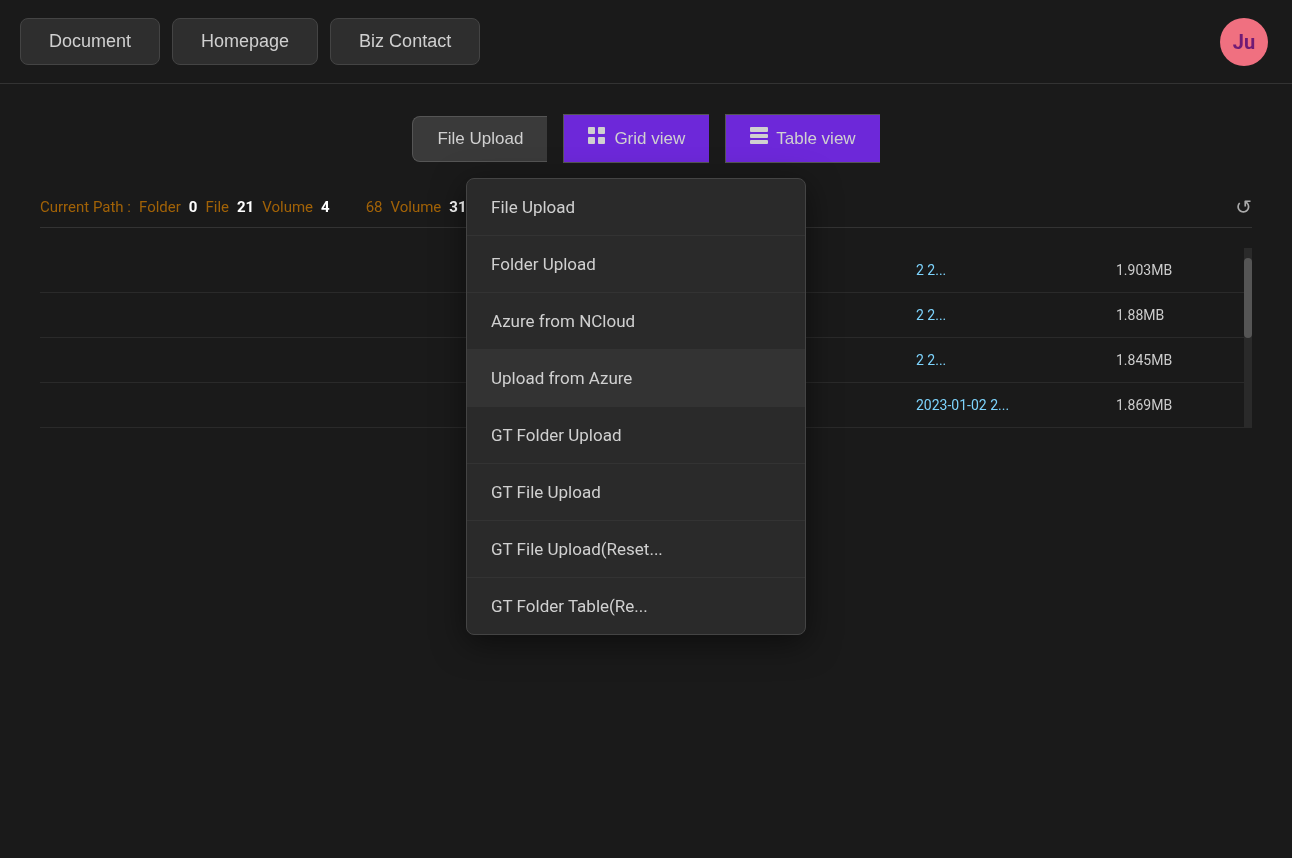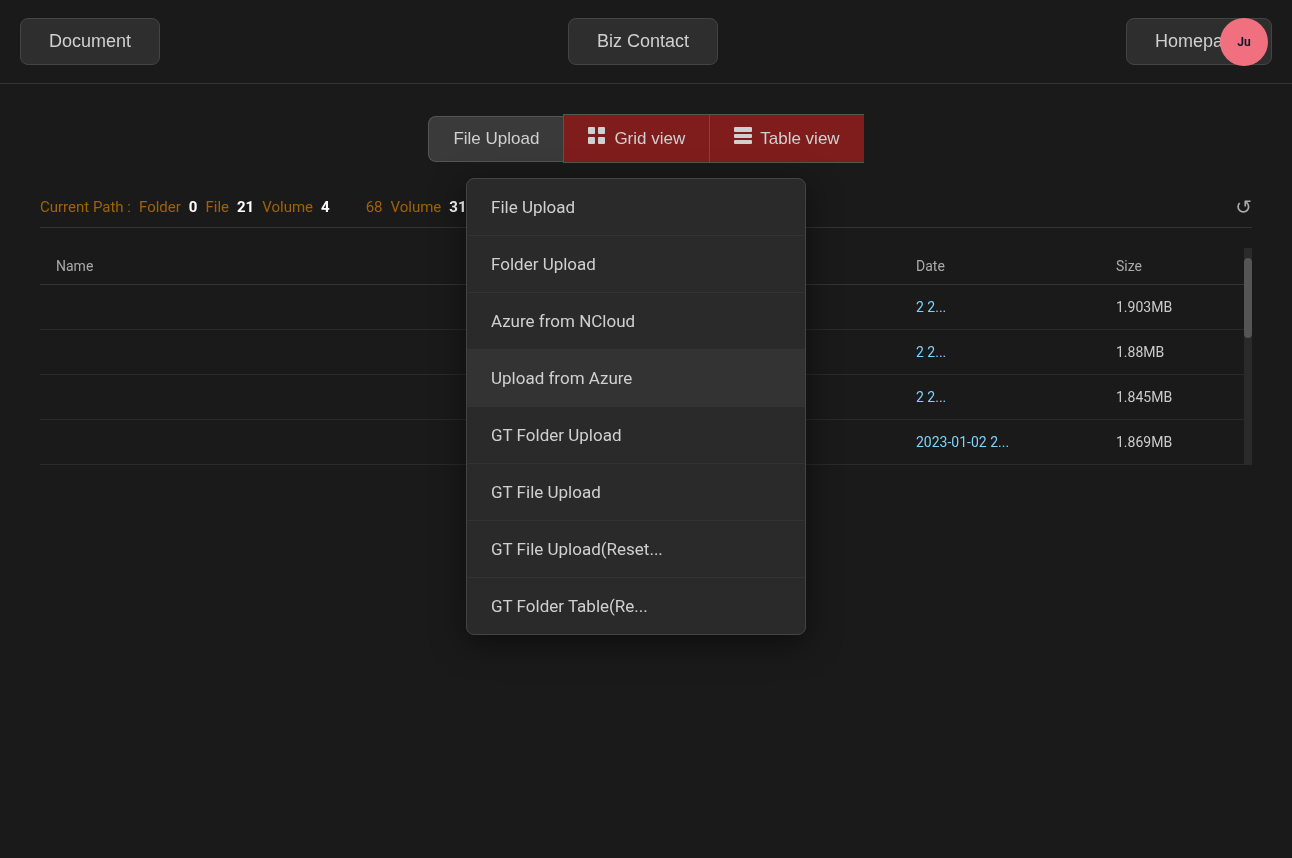--- a/index.html
+++ b/index.html
@@ -14,21 +14,21 @@
       font-family: -apple-system, BlinkMacSystemFont, 'Segoe UI', Roboto, sans-serif;
       width: 1292px;
       height: 858px;
       overflow: hidden;
       position: relative;
     }
 
     
     .top-nav {
       display: flex;
-      justify-content: space-between;
+      justify-content: flex-start;
       align-items: center;
       gap: 12px;
       padding: 18px 20px;
       background-color: #1a1a1a;
       border-bottom: 1px solid #333;
       position: relative;
     }
 
     .nav-button {
       background-color: #2e2e2e;
@@ -41,46 +41,46 @@
     }
 
     .user-avatar {
       width: 48px;
       height: 48px;
       border-radius: 50%;
       background-color: #f07080;
       display: flex;
       align-items: center;
       justify-content: center;
-      font-size: 12px;
+      font-size: 20px;
       font-weight: bold;
-      color: #0f172a;
+      color: #701a75;
       position: absolute;
       right: 24px;
       cursor: pointer;
     }
 
     
     .main-content {
       padding: 30px 40px;
       position: relative;
     }
 
     
     .toolbar-row {
       display: flex;
       justify-content: center;
       align-items: center;
-      gap: 0;
+      gap: 16px;
       margin-bottom: 24px;
       position: relative;
     }
 
     .toolbar-btn {
-      background-color: #7f1d1d;
+      background-color: #6d28d9;
       border: 1px solid #555;
       color: #d0d0d0;
       padding: 12px 24px;
       font-size: 17px;
       cursor: pointer;
       display: flex;
       align-items: center;
       gap: 8px;
     }
 
@@ -210,22 +210,22 @@
     
     .cell-truncated {
       color: #7dd3fc;
     }
   </style>
 </head>
 <body>
 
 <nav class="top-nav">
   <button class="nav-button">Document</button>
+  <button class="nav-button">Homepage</button>
   <button class="nav-button">Biz Contact</button>
-  <button class="nav-button">Homepage</button>
   <div class="user-avatar">Ju</div>
 </nav>
 
 <div class="main-content">
 
   <div class="toolbar-row">
     <button class="toolbar-btn active">File Upload</button>
     <button class="toolbar-btn">
       <span>
         <svg width="18" height="18" viewBox="0 0 18 18" fill="currentColor">
@@ -271,25 +271,20 @@
     <span class="path-label">Volume</span>
     <span class="path-value">4</span>
     <span style="margin-left:28px;" class="path-label">68</span>
     <span class="path-label">Volume</span>
     <span class="path-value">316.94MB</span>
     <button class="refresh-btn">↺</button>
   </div>
 
   <div class="table-area">
 
-    <div class="table-header">
-      <span>Name</span>
-      <span>Date</span>
-      <span>Size</span>
-    </div>
 
     <div class="table-row">
       <span></span>
       <span class="cell-truncated">2 2...</span>
       <span>1.903MB</span>
     </div>
 
     <div class="table-row">
       <span></span>
       <span class="cell-truncated">2 2...</span>

